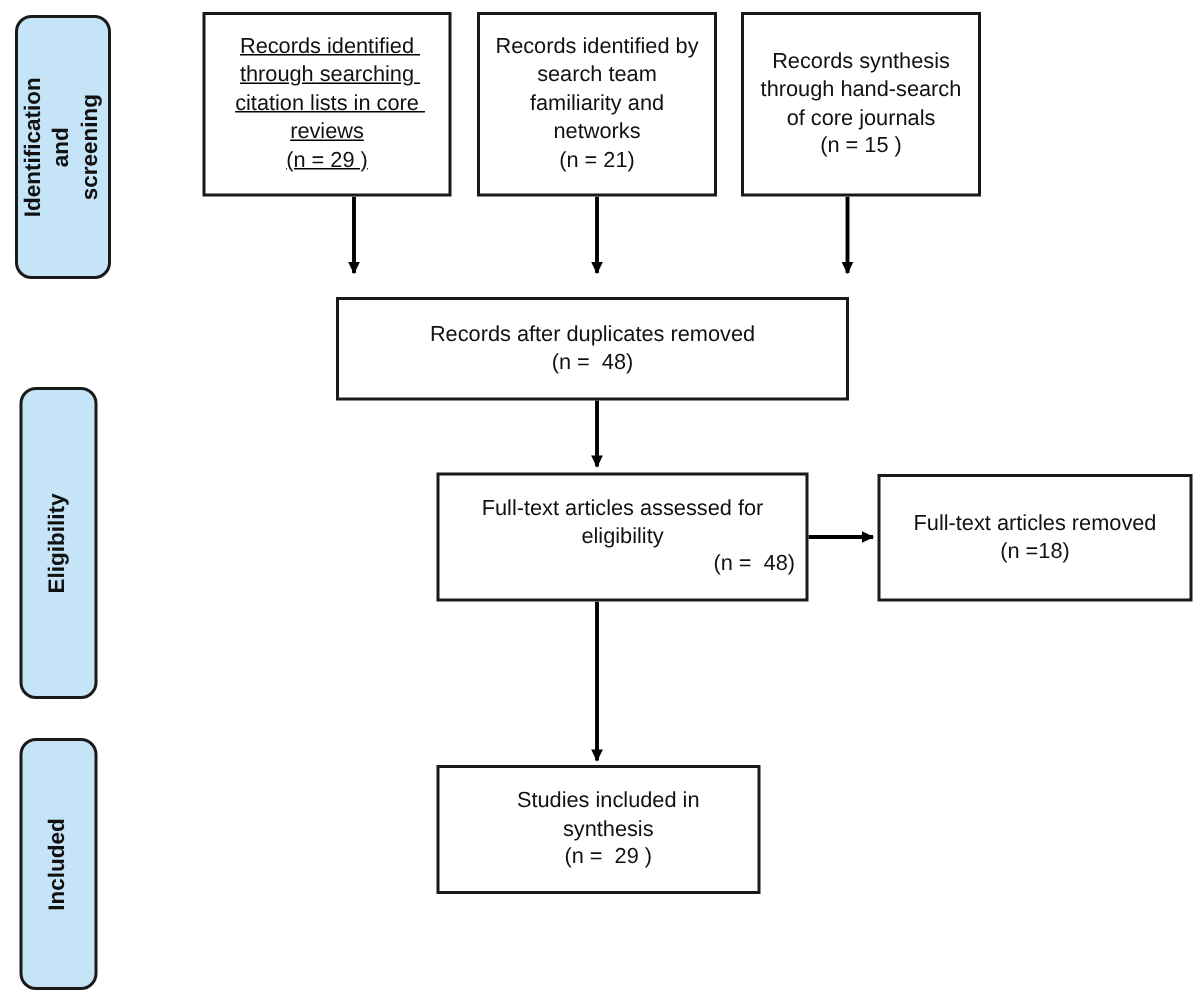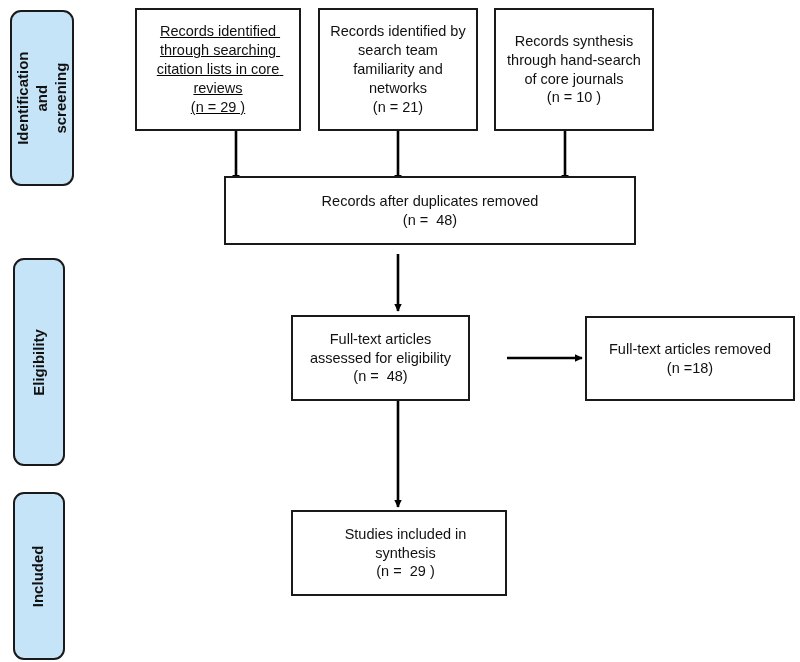--- a/index.html
+++ b/index.html
@@ -112,29 +112,29 @@
     <div class="box-line">(n = 29 )</div>
   </div>
 
   <div class="box" style="left:318px; top:8px; width:160px; height:123px;">
     <div class="box-line">Records identified by search team familiarity and networks</div>
     <div class="box-line">(n = 21)</div>
   </div>
 
   <div class="box" style="left:494px; top:8px; width:160px; height:123px;">
     <div class="box-line">Records synthesis through hand-search of core journals</div>
-    <div class="box-line">(n = 10 )</div>
+    <div class="box-line">(n = 15 )</div>
   </div>
 
-  <div class="box" style="left:224px; top:176px; width:412px; height:69px;align-items:center;">
+  <div class="box" style="left:224px; top:198px; width:342px; height:69px;align-items:center;">
     <div class="box-line">Records after duplicates removed</div>
     <div class="box-line">(n =  48)</div>
   </div>
 
-  <div class="box" style="left:291px; top:315px; width:179px; height:86px;">
+  <div class="box" style="left:291px; top:315px; width:248px; height:86px;align-items:flex-end;">
     <div class="box-line">Full-text articles assessed for eligibility</div>
     <div class="box-line">(n =  48)</div>
   </div>
 
   <div class="box" style="left:585px; top:316px; width:210px; height:85px;">
     <div class="box-line">Full-text articles removed</div>
     <div class="box-line">(n =18)</div>
   </div>
 
   <div class="box" style="left:291px; top:510px; width:216px; height:86px;padding-left:20px;">

